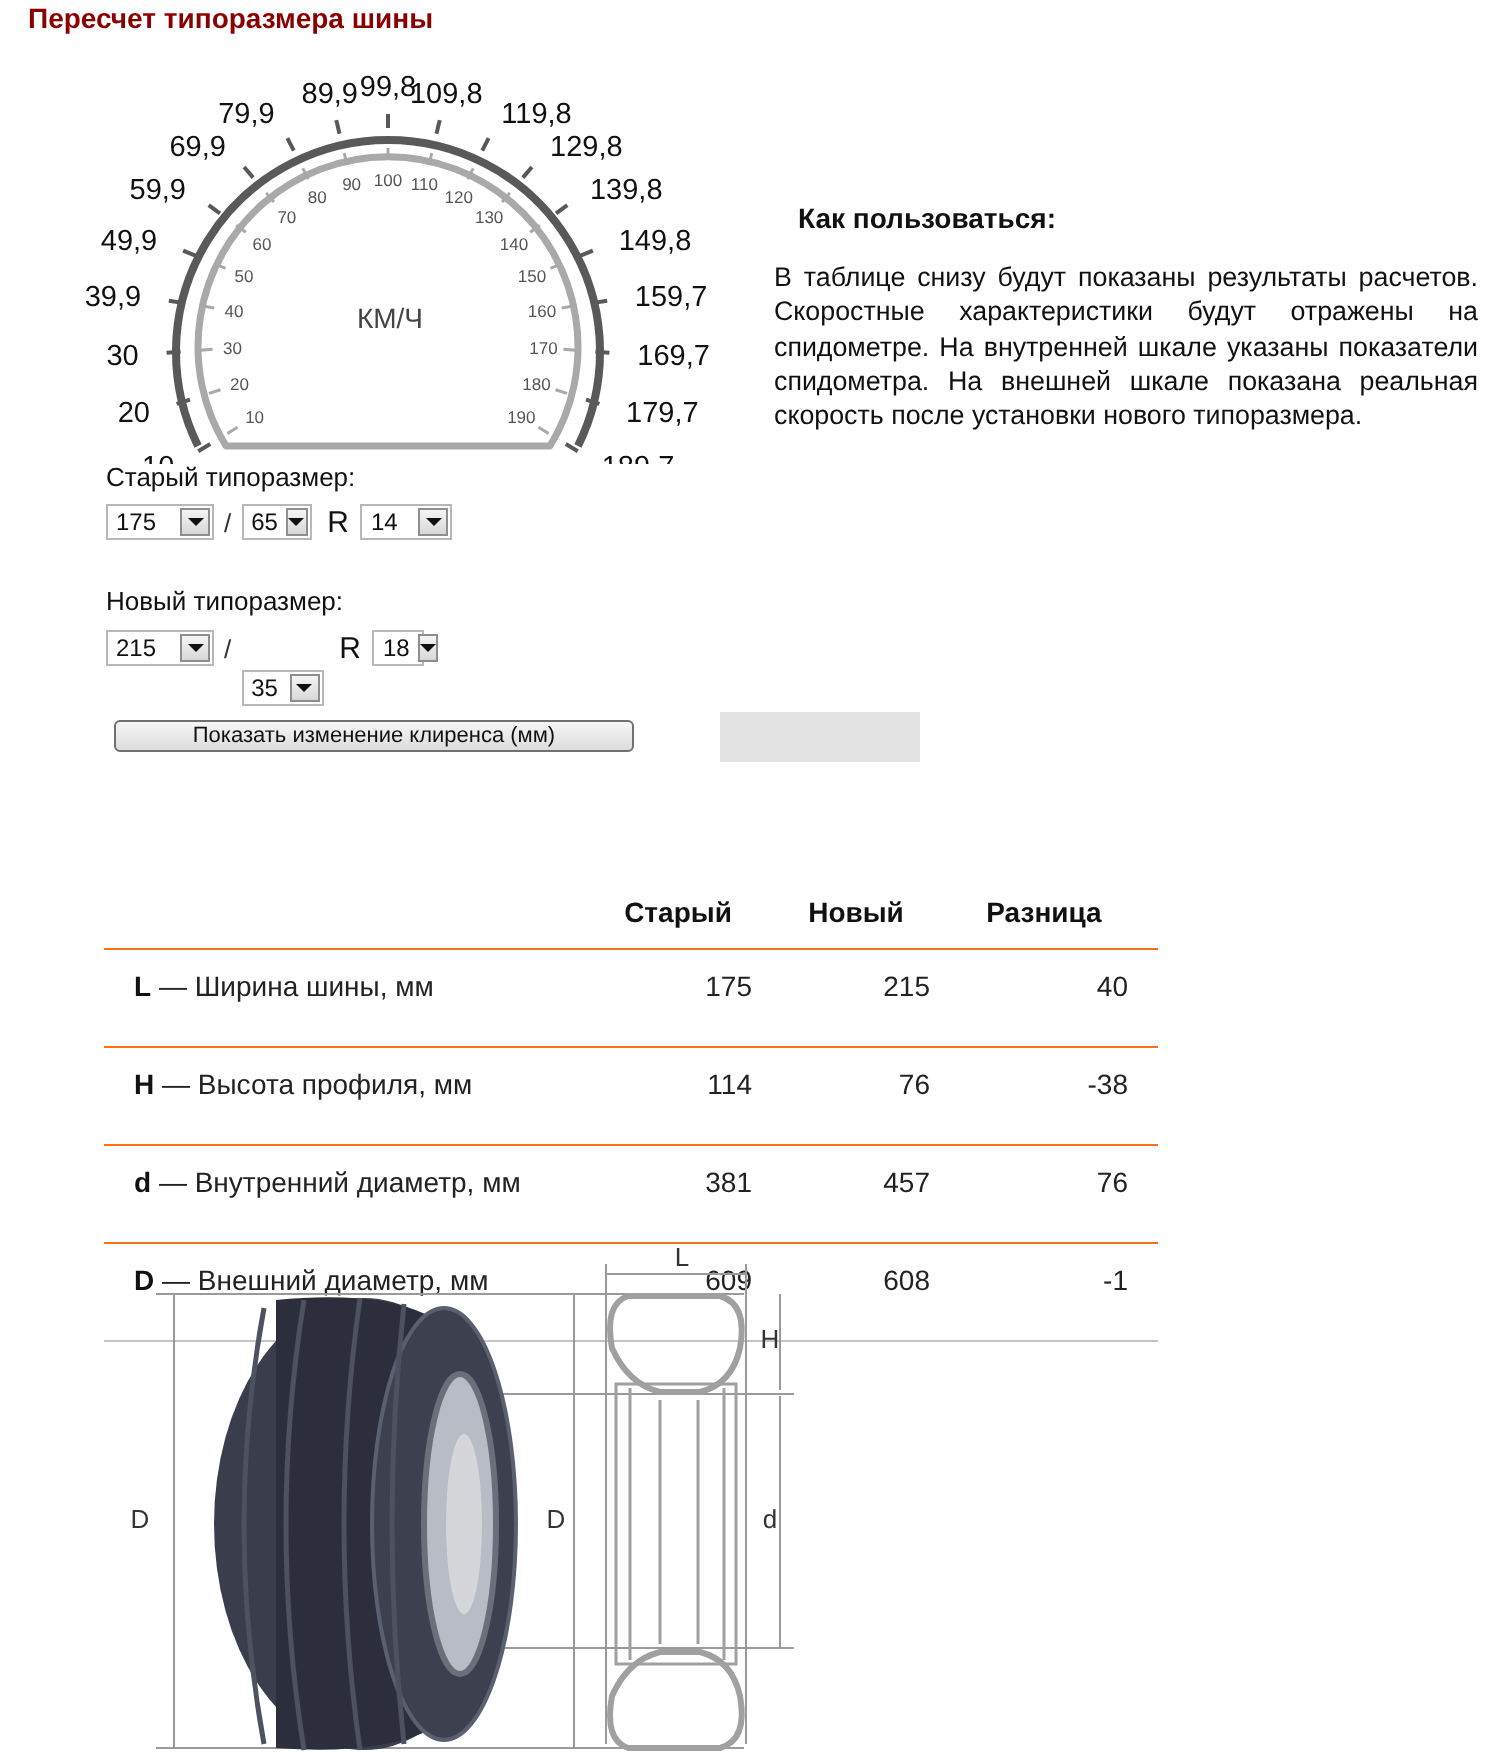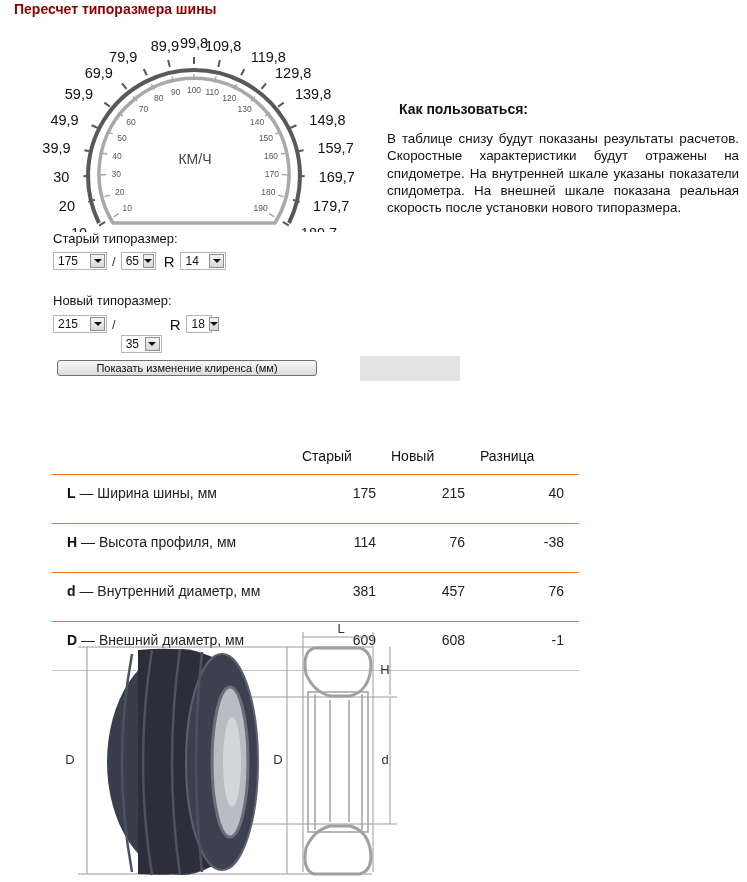--- a/index.html
+++ b/index.html
@@ -17,21 +17,21 @@
   .sep { font-size:13px; color:#333; margin:0 5px; }
   .r { font-size:15px; color:#111; margin:0 6px 0 8px; }
   .btn { position:absolute; left:57px; top:360px; width:260px; height:16px; box-sizing:border-box;
          border:1px solid #707070; border-radius:3px; background:linear-gradient(#f6f6f6,#dcdcdc);
          font-size:11px; text-align:center; line-height:14px; color:#111; }
   .gray-box { position:absolute; left:360px; top:356px; width:100px; height:25px; background:#e3e3e3; }
   .howto { position:absolute; left:387px; top:88px; width:352px; font-size:13.4px; line-height:17.3px; color:#111; }
   .howto h3 { margin:12px; font-size:14px; font-weight:bold; line-height:18px; }
   .howto p { margin:0; text-align:justify; }
   table.res { position:absolute; left:52px; top:438px; width:527px; border-collapse:collapse; font-size:14px; }
-  table.res th { font-weight:normal; text-align:left; height:36px; padding:0 15px 0 0; vertical-align:middle; }
+  table.res th { font-weight:bold; text-align:center; height:36px; padding:0 15px 0 0; vertical-align:middle; }
   table.res td { height:36px; border-top:1px solid #f97316; text-align:right; padding:0 15px 12px 0; color:#222; }
   table.res tr:last-child td { border-bottom:1px solid #c4c4c4; }
   table.res td.name { text-align:left; padding-left:15px; }
   table.res td.name b { color:#111; }
   .diagram { position:absolute; left:52px; top:622px; }
 </style>
 </head>
 <body>
 
 <div class="title">Пересчет типоразмера шины</div>

